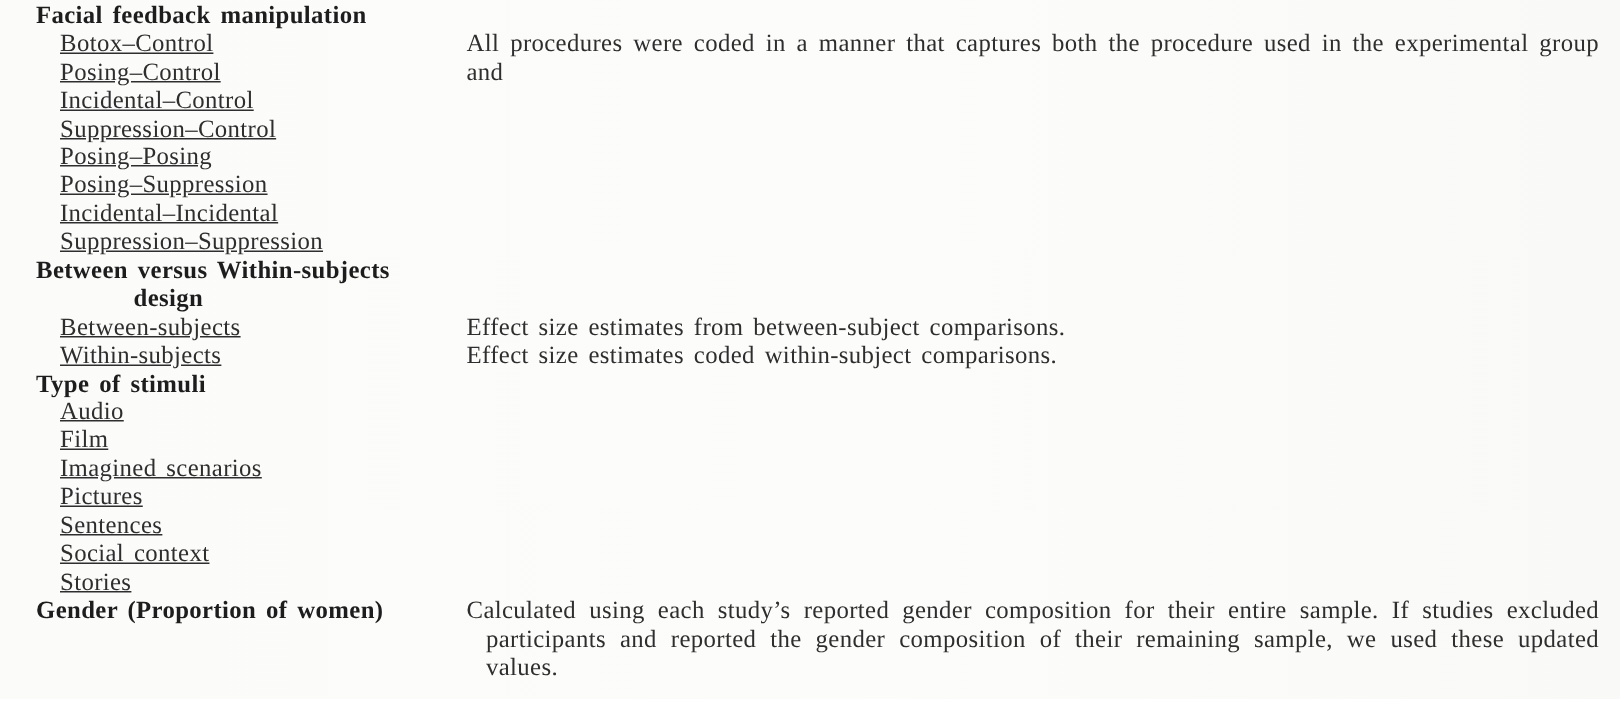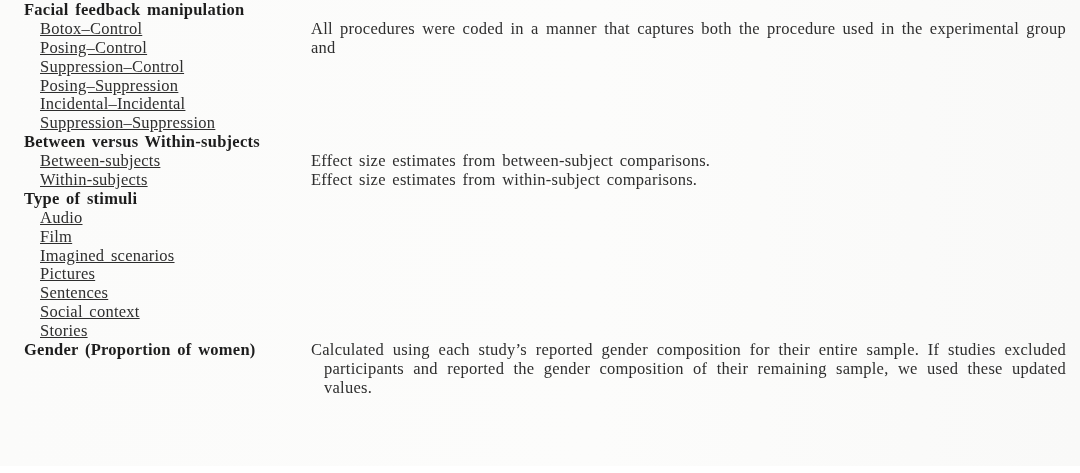--- a/index.html
+++ b/index.html
@@ -60,46 +60,58 @@
       </div>
       <div class="row">
         <div class="cell-left li">Botox–Control</div>
         <div class="cell-right rj">All procedures were coded in a manner that captures both the procedure used in the experimental group and</div>
       </div>
       <div class="row">
         <div class="cell-left li">Posing–Control</div>
         <div class="cell-right rn"></div>
       </div>
       <div class="row">
+        <div class="cell-left li">Incidental–Control</div>
+        <div class="cell-right rn"></div>
+      </div>
+      <div class="row">
         <div class="cell-left li">Suppression–Control</div>
+        <div class="cell-right rn"></div>
+      </div>
+      <div class="row">
+        <div class="cell-left li">Posing–Posing</div>
         <div class="cell-right rn"></div>
       </div>
       <div class="row">
         <div class="cell-left li">Posing–Suppression</div>
         <div class="cell-right rn"></div>
       </div>
       <div class="row">
         <div class="cell-left li">Incidental–Incidental</div>
         <div class="cell-right rn"></div>
       </div>
       <div class="row">
         <div class="cell-left li">Suppression–Suppression</div>
         <div class="cell-right rn"></div>
       </div>
       <div class="row">
         <div class="cell-left lh">Between versus Within-subjects</div>
         <div class="cell-right rn"></div>
       </div>
       <div class="row">
+        <div class="cell-left ld">design</div>
+        <div class="cell-right rn"></div>
+      </div>
+      <div class="row">
         <div class="cell-left li">Between-subjects</div>
         <div class="cell-right rn">Effect size estimates from between-subject comparisons.</div>
       </div>
       <div class="row">
         <div class="cell-left li">Within-subjects</div>
-        <div class="cell-right rn">Effect size estimates from within-subject comparisons.</div>
+        <div class="cell-right rn">Effect size estimates coded within-subject comparisons.</div>
       </div>
       <div class="row">
         <div class="cell-left lh">Type of stimuli</div>
         <div class="cell-right rn"></div>
       </div>
       <div class="row">
         <div class="cell-left li">Audio</div>
         <div class="cell-right rn"></div>
       </div>
       <div class="row">

